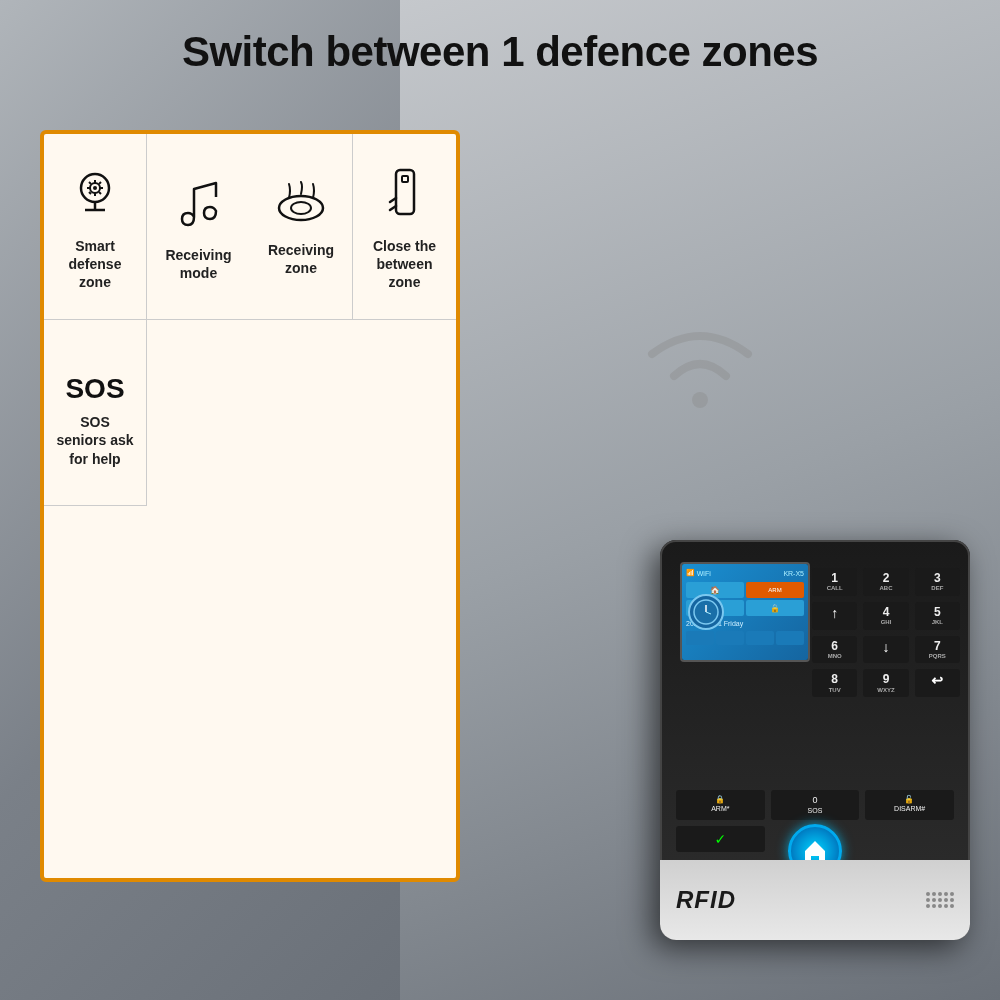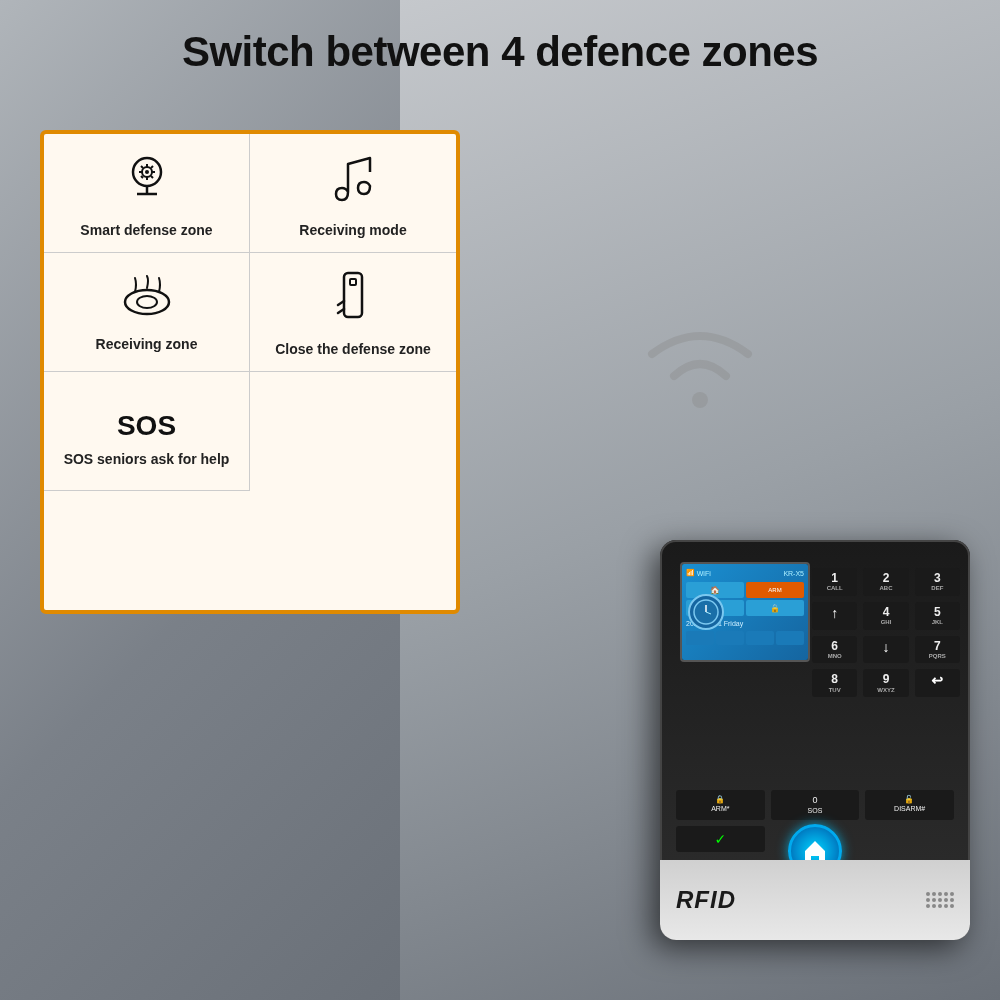--- a/index.html
+++ b/index.html
@@ -41,26 +41,26 @@
       color: #111;
       letter-spacing: -0.5px;
     }
 
     
     .feature-card {
       position: absolute;
       top: 130px;
       left: 40px;
       width: 420px;
-      height: 484px;
+      height: 752px;
       background: #fff9f0;
       border: 4px solid #e08a00;
       border-radius: 6px;
       display: grid;
-      grid-template-columns: 1fr 1fr;
+      grid-template-columns: 1fr 1fr 1fr 1fr;
       grid-template-rows: 1fr 1fr 1fr 1fr;
     }
 
     .feature-item {
       display: flex;
       flex-direction: column;
       align-items: center;
       justify-content: center;
       padding: 14px 10px 10px;
       border-right: 1.5px solid #ccc;
@@ -252,21 +252,21 @@
       color: #111;
       line-height: 1;
     }
   </style>
 </head>
 <body>
 
 <div class="bg"></div>
 <div class="bg-right"></div>
 
-<div class="title">Switch between 4 defence zones</div>
+<div class="title">Switch between 1 defence zones</div>
 
 <div class="feature-card">
 
   <div class="feature-item">
     <div class="feature-icon">
       <svg width="56" height="56" viewBox="0 0 56 56">
 
         <circle cx="28" cy="22" r="14" fill="none" stroke="#111" stroke-width="2.5"></circle>
 
         <line x1="28" y1="36" x2="28" y2="44" stroke="#111" stroke-width="2.5"></line>
@@ -317,21 +317,21 @@
 
   <div class="feature-item">
     <div class="feature-icon">
       <svg width="46" height="56" viewBox="0 0 46 56">
         <rect x="14" y="4" width="18" height="44" rx="4" fill="none" stroke="#111" stroke-width="2.5"></rect>
         <rect x="20" y="10" width="6" height="6" rx="1" fill="none" stroke="#111" stroke-width="2"></rect>
         <line x1="14" y1="32" x2="8" y2="36" stroke="#111" stroke-width="2.5" stroke-linecap="round"></line>
         <line x1="14" y1="40" x2="8" y2="44" stroke="#111" stroke-width="2.5" stroke-linecap="round"></line>
       </svg>
     </div>
-    <div class="feature-label">Close the defense zone</div>
+    <div class="feature-label">Close the between zone</div>
   </div>
 
 
   <div class="feature-item">
     <div class="feature-icon">
       <span class="sos-text">SOS</span>
     </div>
     <div class="feature-label">SOS seniors ask for help</div>
   </div>
 

